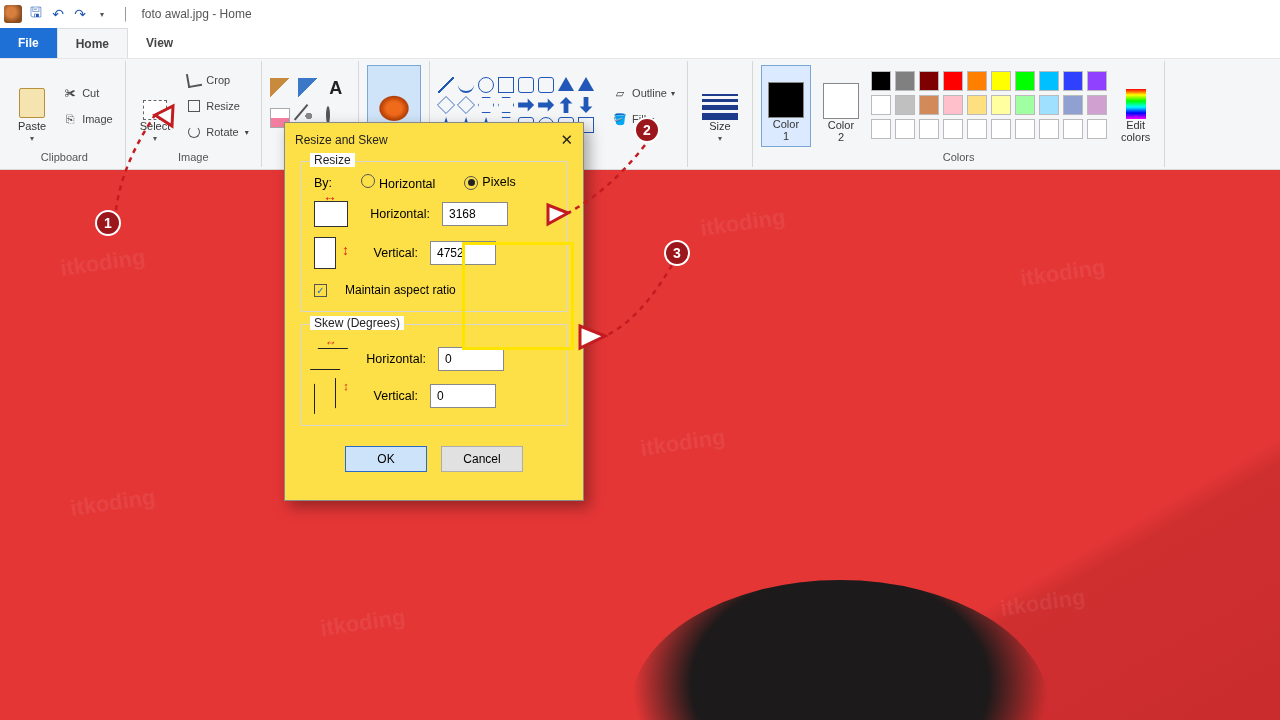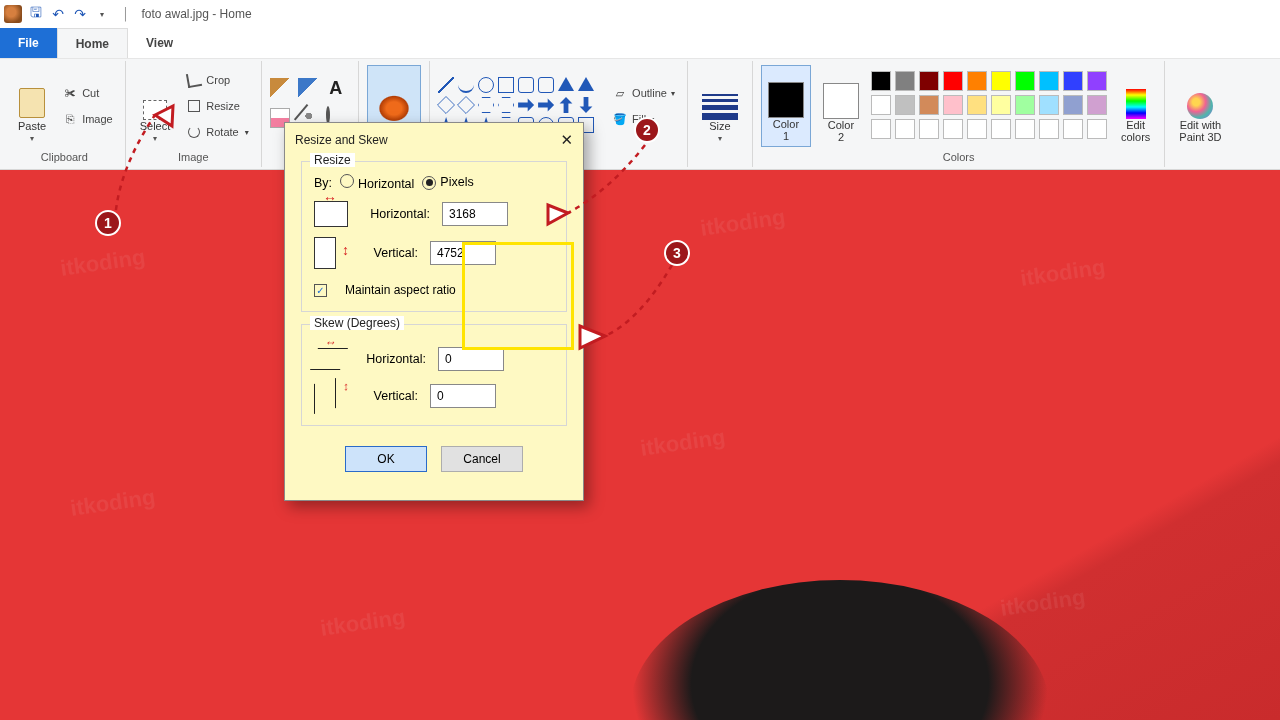--- a/index.html
+++ b/index.html
@@ -72,30 +72,30 @@
 
 .gradient-sw { width: 20px; height: 30px; background: linear-gradient(#f00, #ff0, #0f0, #0ff, #00f, #f0f); }
 .paint3d-ico { width: 26px; height: 26px; background: radial-gradient(circle at 35% 35%, #ffd54f 15%, #f06292 40%, #4db6ac 65%, #7986cb 85%); border-radius: 50%; }
 
 
 .canvas { position: absolute; top: 170px; left: 0; right: 0; bottom: 0; background: linear-gradient(150deg, #e53636 0%, #e53636 78%, #d02f30 80%, #c92b2c 100%); }
 .canvas .wm { position: absolute; color: rgba(255,255,255,0.07); font-size: 22px; font-weight: 600; transform: rotate(-8deg); pointer-events: none; }
 .canvas .dark-blob { position: absolute; bottom: -120px; right: 230px; width: 420px; height: 260px; background: radial-gradient(ellipse at 50% 40%, #1c1a1a 50%, rgba(28,26,26,0) 70%); border-radius: 50%; }
 
 
-.dialog { position: absolute; top: 122px; left: 284px; width: 300px; background: #fef9c3; border: 1px solid #8a8a8a; box-shadow: 5px 6px 14px rgba(0,0,0,.35); }
+.dialog { position: absolute; top: 122px; left: 284px; width: 300px; background: #fde047; border: 1px solid #8a8a8a; box-shadow: 5px 6px 14px rgba(0,0,0,.35); }
 .dialog .titlebar2 { display: flex; justify-content: space-between; align-items: center; padding: 8px 10px; font-size: 12px; color: #222; }
 .dialog .close { font-size: 15px; cursor: pointer; }
 .dialog .body { padding: 4px 16px 12px; }
 .fieldset { border: 1px solid #d6d6d6; padding: 12px 12px 14px; margin-bottom: 12px; position: relative; }
 .fieldset .legend { position: absolute; top: -9px; left: 8px; background: #fff; padding: 0 4px; font-size: 12px; color: #222; }
 .row { display: flex; align-items: center; gap: 12px; margin-top: 10px; }
 .row .lbl { width: 70px; text-align: right; font-size: 12.5px; }
 .row input[type=text] { width: 66px; height: 24px; padding: 2px 6px; border: 1px solid #888; font-size: 12px; }
-.radio-row { display: flex; align-items: center; gap: 8px; font-size: 12.5px; margin-bottom: 4px; }
+.radio-row { display: flex; align-items: center; gap: 29px; font-size: 12.5px; margin-bottom: 4px; }
 .radio { width: 14px; height: 14px; border: 1px solid #555; border-radius: 50%; display: inline-flex; align-items: center; justify-content: center; margin-right: 4px; }
 .radio.checked::after { content: ""; width: 7px; height: 7px; background: #222; border-radius: 50%; }
 .dim-ico { width: 34px; height: 26px; border: 1px solid #333; background: #fff; position: relative; }
 .dim-ico.h::before { content: "↔"; color: #d62222; position: absolute; top: -14px; left: 8px; font-size: 14px; }
 .dim-ico.v { width: 22px; height: 32px; }
 .dim-ico.v::after { content: "↕"; color: #d62222; position: absolute; right: -14px; top: 4px; font-size: 14px; }
 .skew-ico { width: 30px; height: 22px; border-bottom: 1px solid #222; border-top: 1px solid #222; transform: skewX(-20deg); position: relative; }
 .skew-ico::before { content:"↔"; color:#d62222; position:absolute; top:-15px; left:5px; }
 .skew-ico2 { width: 22px; height: 30px; border-left: 1px solid #222; border-right: 1px solid #222; transform: skewY(-15deg); position: relative; }
 .skew-ico2::after { content:"↕"; color:#d62222; position:absolute; right:-14px; top:4px; }
@@ -317,27 +317,20 @@
       <div class="vbtn">
         <div class="gradient-sw"></div>
         <div class="txt" style="white-space:pre">Edit
 colors</div>
       </div>
     </div>
     <div class="label">Colors</div>
   </div>
 
   <div class="group" style="border-right:none">
-    <div class="controls">
-      <div class="vbtn">
-        <div class="paint3d-ico"></div>
-        <div class="txt" style="white-space:pre">Edit with
-Paint 3D</div>
-      </div>
-    </div>
     <div class="label">&nbsp;</div>
   </div>
 </div>
 
 <div class="canvas">
   <div class="dark-blob"></div>
   <span class="wm" style="top:80px;left:60px">itkoding</span>
   <span class="wm" style="top:40px;left:700px">itkoding</span>
   <span class="wm" style="top:90px;left:1020px">itkoding</span>
   <span class="wm" style="top:260px;left:640px">itkoding</span>

